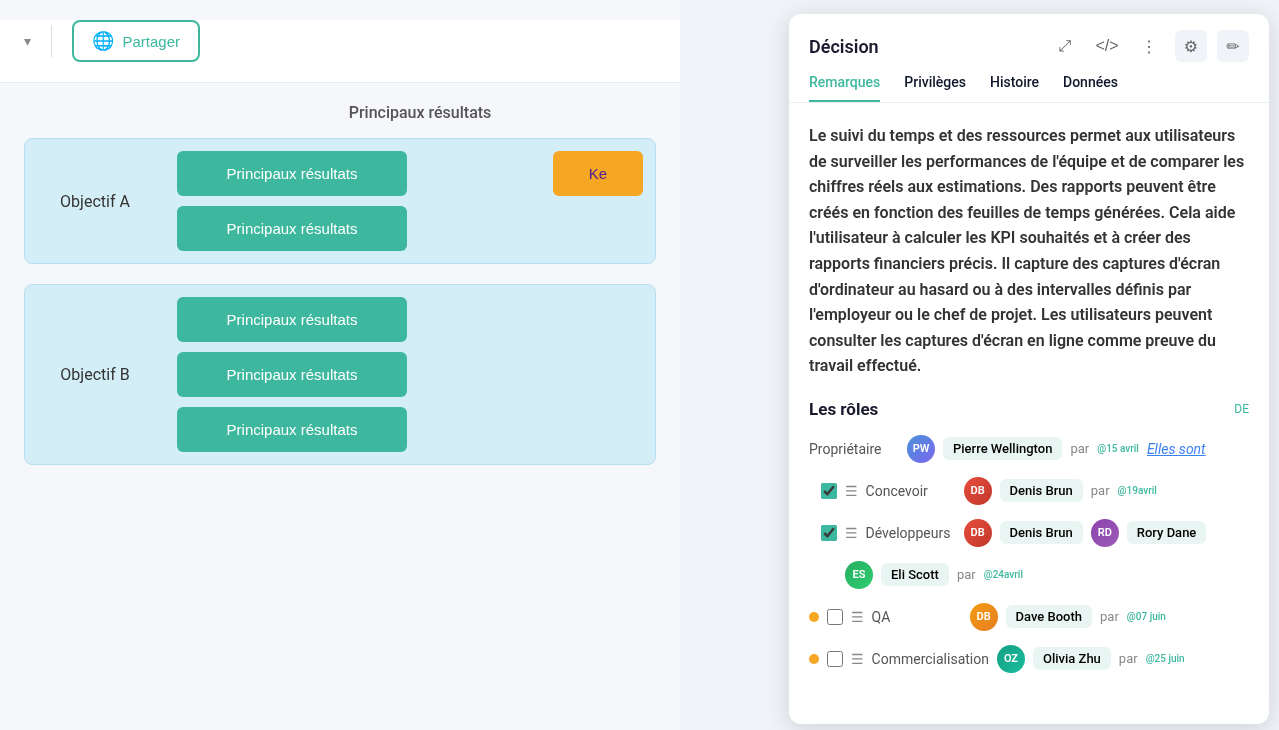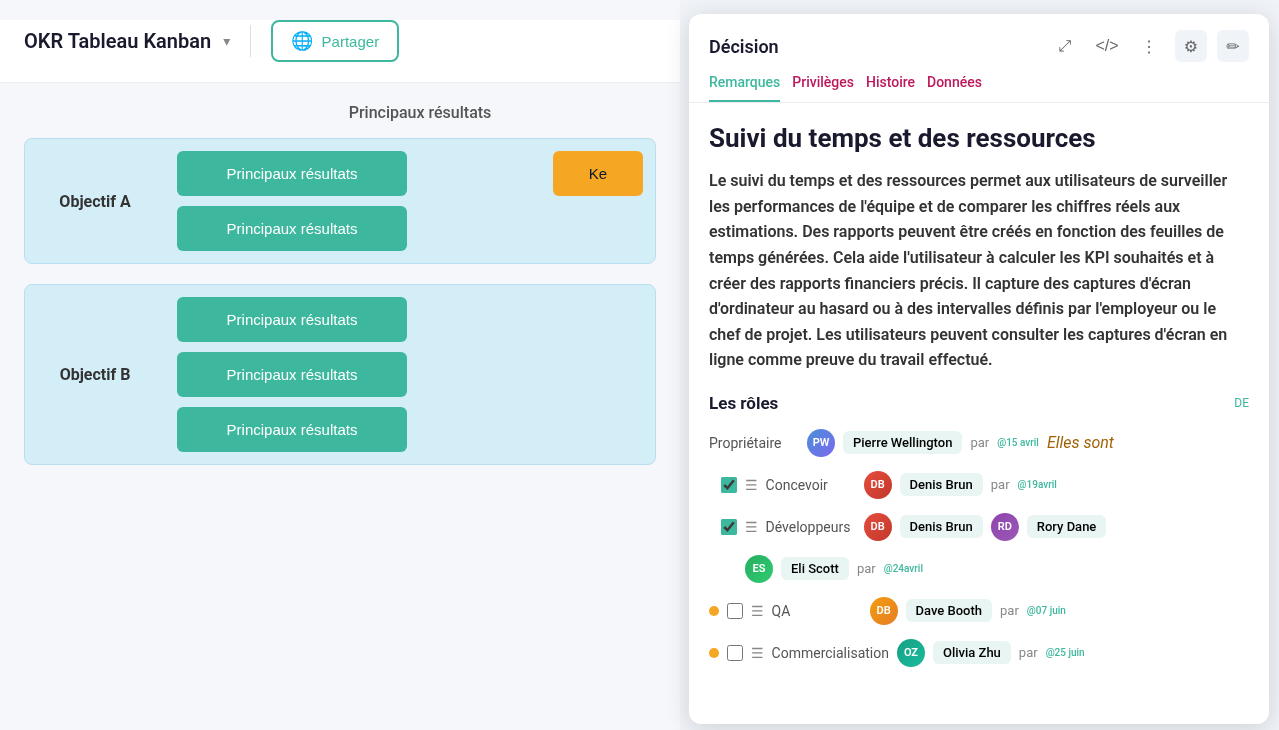--- a/index.html
+++ b/index.html
@@ -91,21 +91,21 @@
       margin-bottom: 20px;
       min-height: 110px;
     }
 
     .objective-label {
       display: flex;
       align-items: center;
       justify-content: center;
       min-width: 140px;
       font-size: 16px;
-      font-weight: 700;
+      font-weight: 400;
       color: #333;
       padding: 16px;
     }
 
     .results-col {
       display: flex;
       flex-direction: column;
       gap: 10px;
       padding: 12px;
       flex: 1;
@@ -119,21 +119,21 @@
       padding: 14px 20px;
       font-size: 15px;
       font-weight: 500;
       text-align: center;
       cursor: pointer;
       width: 230px;
     }
 
     .result-btn-orange {
       background: #f5a623;
-      color: #0f172a;
+      color: #4c1d95;
       border: none;
       border-radius: 6px;
       padding: 14px 20px;
       font-size: 15px;
       font-weight: 500;
       text-align: center;
       cursor: pointer;
       width: 90px;
     }
 
@@ -141,21 +141,21 @@
       display: flex;
       align-items: flex-start;
       padding: 12px;
     }
 
     
     .decision-panel {
       position: absolute;
       top: 14px;
       right: 10px;
-      width: 580px;
+      width: 480px;
       height: 710px;
       background: white;
       border-radius: 12px;
       box-shadow: 0 4px 24px rgba(0,0,0,0.15);
       overflow: hidden;
       display: flex;
       flex-direction: column;
     }
 
     .decision-header {
@@ -190,29 +190,29 @@
       border: none;
       background: transparent;
     }
 
     .icon-btn-filled {
       background: #f0f4f8;
     }
 
     .tabs {
       display: flex;
-      gap: 12px;
+      gap: 24px;
       padding: 12px 20px 0 20px;
       border-bottom: 1px solid #e8edf2;
     }
 
     .tab {
       font-size: 14px;
       font-weight: 500;
-      color: #be185d;
+      color: #0f172a;
       padding-bottom: 10px;
       cursor: pointer;
       border-bottom: 2px solid transparent;
     }
 
     .tab.active {
       color: #3db89e;
       border-bottom: 2px solid #3db89e;
     }
 
@@ -314,23 +314,24 @@
       color: #888;
     }
 
     .date-link {
       font-size: 10px;
       color: #3db89e;
       font-weight: 500;
     }
 
     .elles-text {
-      font-size: 16px;
-      color: #a16207;
+      font-size: 14px;
+      color: #3b82f6;
       font-style: italic;
+      text-decoration: underline;
     }
 
     .checkbox-row {
       display: flex;
       align-items: center;
       gap: 8px;
       padding-left: 12px;
     }
 
     .cb {
@@ -359,21 +360,20 @@
       gap: 8px;
       padding-left: 36px;
       flex-wrap: wrap;
     }
   </style>
 </head>
 <body>
 
 <div class="kanban-panel">
   <div class="kanban-header">
-    <span class="kanban-title">OKR Tableau Kanban</span>
     <span class="chevron-icon">▾</span>
     <div class="divider-v"></div>
     <button class="share-btn">
       <span class="share-icon">🌐</span>
       <span>Partager</span>
     </button>
   </div>
 
   <div class="kanban-body">
     <div class="column-header">Principaux résultats</div>
@@ -419,21 +419,20 @@
   </div>
 
   <div class="tabs">
     <div class="tab active">Remarques</div>
     <div class="tab">Privilèges</div>
     <div class="tab">Histoire</div>
     <div class="tab">Données</div>
   </div>
 
   <div class="decision-body">
-    <h1 class="page-title">Suivi du temps et des ressources</h1>
     <p class="page-description">Le suivi du temps et des ressources permet aux utilisateurs de surveiller les performances de l'équipe et de comparer les chiffres réels aux estimations. Des rapports peuvent être créés en fonction des feuilles de temps générées. Cela aide l'utilisateur à calculer les KPI souhaités et à créer des rapports financiers précis. Il capture des captures d'écran d'ordinateur au hasard ou à des intervalles définis par l'employeur ou le chef de projet. Les utilisateurs peuvent consulter les captures d'écran en ligne comme preuve du travail effectué.</p>
 
     <div class="section-title-row">
       <span class="section-title">Les rôles</span>
       <span class="lang-badge">DE</span>
     </div>
 
     <div class="roles-list">
 
       <div class="role-row">

